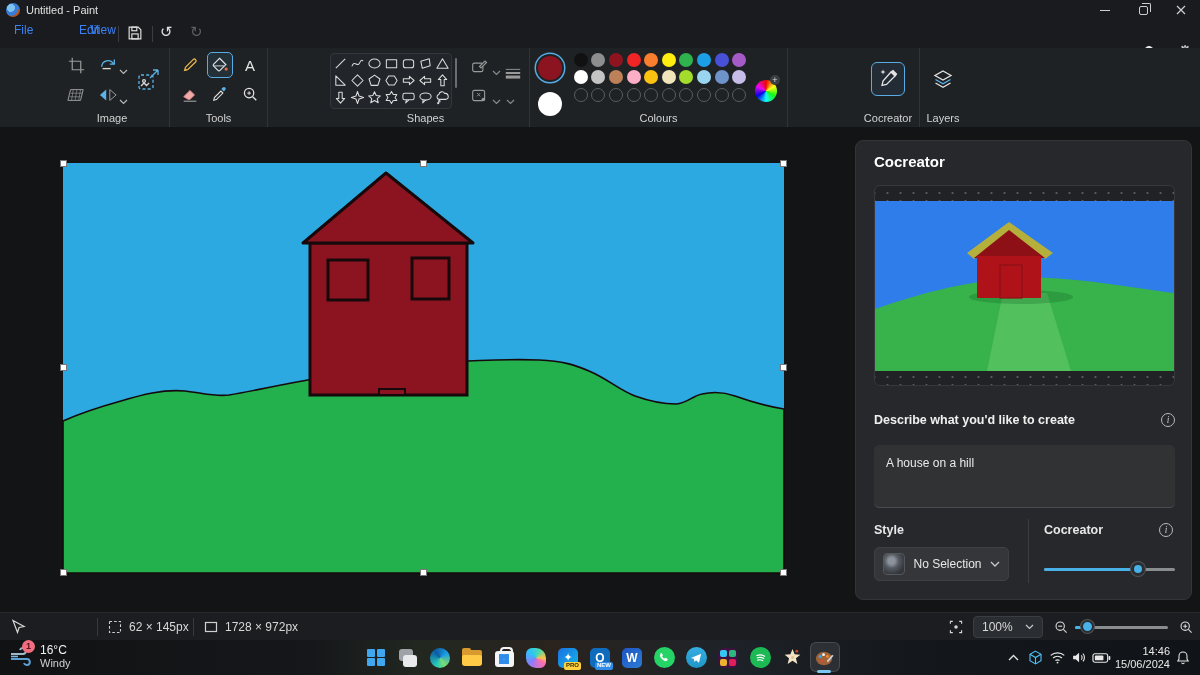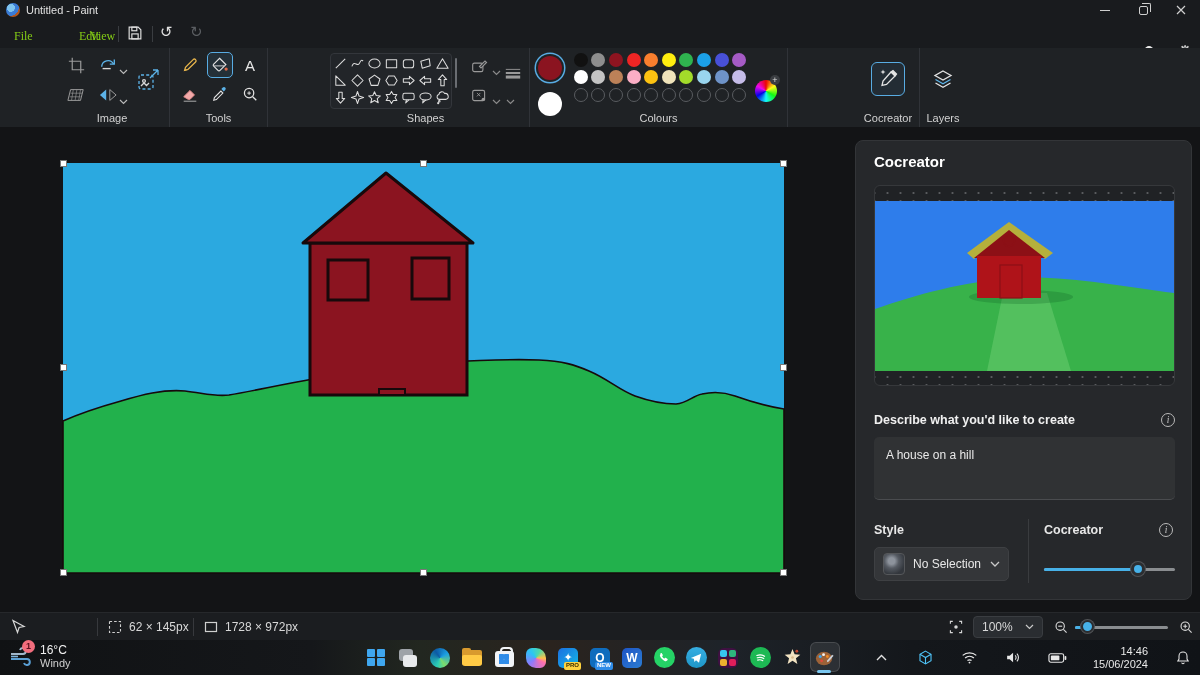--- a/index.html
+++ b/index.html
@@ -13,21 +13,21 @@
     background:radial-gradient(circle at 35% 35%, #7ec3ef 0 30%, #3a7bd5 31% 60%, #b0561f 61%); }
   #title-text { position:absolute; left:26px; top:4px; font-size:11px; color:#e0e0e0; }
   .win-btn { position:absolute; top:0; width:38px; height:20px; display:flex; align-items:center; justify-content:center; color:#cfcfcf; }
   #btn-min { right:76px; } #btn-max { right:38px; } #btn-close { right:0; }
   #btn-min i { display:block; width:10px; height:1px; background:#cfcfcf; }
   #btn-max i { display:block; width:9px; height:9px; border:1px solid #cfcfcf; border-radius:2px; position:relative; }
   #btn-max i::after { content:""; position:absolute; left:2px; top:-4px; width:8px; height:8px; border-top:1px solid #cfcfcf; border-right:1px solid #cfcfcf; border-radius:0 2px 0 0; }
   #btn-close svg, .mini-svg svg { display:block; }
 
   #menubar { position:absolute; left:0; top:20px; width:1200px; height:28px; background:#191b1e; }
-  .menu-item { position:absolute; top:7px; font-size:12px; color:#84cc16; padding:2px 6px; border-radius:4px;font-family:Liberation Serif, serif; }
+  .menu-item { position:absolute; top:1px; font-size:12px; color:#3b82f6; padding:2px 6px; border-radius:4px; }
   #menu-file { left:8px; } #menu-edit { left:44px;margin-left:29px; } #menu-view { left:84px; }
   .menusep { position:absolute; top:6px; width:1px; height:16px; background:#3a3d41; }
   #qa-save { position:absolute; left:126px; top:4px; width:20px; height:20px; }
   #qa-undo { position:absolute; left:160px; top:3px; font-size:15px; color:#e0e0e0; }
   #qa-redo { position:absolute; left:190px; top:3px; font-size:15px; color:#5a5d61; }
   #feedback-btn { position:absolute; right:38px; top:23px; width:22px; height:22px; }
   #settings-btn { position:absolute; right:8px; top:22px; font-size:15px; color:#cfcfcf; }
 
   
   #ribbon { position:absolute; left:0; top:48px; width:1200px; height:79px; background:#1f2225; }
@@ -72,26 +72,26 @@
   #panel { position:absolute; left:855px; top:13px; width:337px; height:460px; background:#26282b; border:1px solid #333538; border-radius:8px; }
   #panel-title { position:absolute; left:18px; top:12px; font-size:15px; font-weight:700; color:#fff; }
   #preview-box { position:absolute; left:18px; top:44px; width:301px; height:201px; background:#202225; border:1px solid #36383b; border-radius:6px; overflow:hidden; }
   .dot-strip { position:absolute; left:0; width:100%; height:15px;
     background-image:radial-gradient(circle,#595b5e 1px,transparent 1.2px); background-size:13px 8px; background-position:6px 3px; }
   #dots-top { top:0; } #dots-bottom { bottom:0; }
   #preview-art { position:absolute; left:0; top:15px; }
   #describe-row { position:absolute; left:18px; top:272px; width:301px; display:flex; justify-content:space-between; align-items:center; }
   #describe-label { font-size:12.5px; font-weight:700; color:#f0f0f0; }
   .info-ic { width:14px; height:14px; border:1px solid #b9b9b9; border-radius:50%; color:#c9c9c9; font-size:9.5px; line-height:13px; text-align:center; font-family:"Liberation Serif",serif; font-style:italic; }
-  #prompt-box { position:absolute; left:18px; top:296px; width:301px; height:63px; background:#303234; border-radius:5px; border-bottom:1px solid #4a4c4f; padding:11px 12px; font-size:12px; color:#e9e9e9; }
+  #prompt-box { position:absolute; left:18px; top:304px; width:301px; height:63px; background:#303234; border-radius:5px; border-bottom:1px solid #4a4c4f; padding:11px 12px; font-size:12px; color:#e9e9e9; }
   #style-label { position:absolute; left:18px; top:382px; font-size:12.5px; font-weight:700; }
   #style-dd { position:absolute; left:18px; top:406px; width:135px; height:34px; background:#343639; border:1px solid #3e4043; border-radius:5px; display:flex; align-items:center; gap:8px; padding:0 8px; }
   #style-thumb { width:22px; height:22px; border-radius:4px; border:1px solid #55575a;
     background:radial-gradient(circle at 38% 35%, #8d939c 0 18%, #565b63 40%, #33373d 75%); }
-  #style-value { font-size:12px; color:#e8e8e8; flex:1; }
+  #style-value { font-size:12px; color:#e8e8e8; flex:1;text-align:center; }
   #panel-vsep { position:absolute; left:172px; top:378px; width:1px; height:64px; background:#3a3c3f; }
   #creativity-label { position:absolute; left:188px; top:382px; font-size:12.5px; font-weight:700; }
   #creativity-info { position:absolute; right:18px; top:382px; }
   #creativity-slider { position:absolute; left:188px; top:421px; width:131px; height:14px; }
   .track { position:absolute; top:6px; left:0; width:100%; height:3px; background:#8a8d90; border-radius:2px; }
   .track-fill { position:absolute; top:6px; left:0; height:3px; background:#47b1e8; border-radius:2px; }
   .thumb { position:absolute; top:0; width:14px; height:14px; border-radius:50%; background:#47b1e8; border:3px solid #2b2d30; box-shadow:0 0 0 1px #515356; }
 
   
   #statusbar { position:absolute; left:0; top:612px; width:1200px; height:28px; background:#1b1d20; border-top:1px solid #26282b; font-size:12px; color:#d8d8d8; }
@@ -129,21 +129,21 @@
   .pro-c { position:relative; width:20px; height:20px; border-radius:5px; background:linear-gradient(135deg,#1b6fe0,#14b9e8); color:#fff; font-size:11px; display:flex; align-items:center; justify-content:center; }
   .mini-badge { position:absolute; right:-3px; bottom:-2px; background:#ffd23e; color:#3a2c00; font-size:6px; font-weight:700; padding:.5px 2px; border-radius:2px; line-height:7px; }
   .mini-badge.blue { background:#2f8ce8; color:#fff; }
   .ol-c { position:relative; width:20px; height:20px; border-radius:5px; background:#0f6cbd; color:#fff; font-weight:700; font-size:12px; display:flex; align-items:center; justify-content:center; }
   .word-c { width:20px; height:20px; border-radius:5px; background:linear-gradient(135deg,#1e54c4,#2b7cd3); color:#fff; font-weight:700; font-size:12px; display:flex; align-items:center; justify-content:center; }
   .wa-c { width:21px; height:21px; border-radius:50%; background:#25d366; display:flex; align-items:center; justify-content:center; }
   .tg-c { width:21px; height:21px; border-radius:50%; background:linear-gradient(180deg,#37aee2,#1e96c8); display:flex; align-items:center; justify-content:center; }
   .slack-c { width:20px; height:20px; border-radius:6px; background:#3f1042; display:grid; grid-template-columns:7px 7px; grid-auto-rows:7px; gap:2px; padding:2px; }
   .slack-c i { border-radius:2px; } .slack-c i:nth-child(1){background:#36c5f0;} .slack-c i:nth-child(2){background:#2eb67d;} .slack-c i:nth-child(3){background:#ecb22e;} .slack-c i:nth-child(4){background:#e01e5a;}
   .sp-c { width:21px; height:21px; border-radius:50%; background:#1db954; display:flex; align-items:center; justify-content:center; }
-  #tb-tray { position:absolute; right:0; top:0; height:35px; display:flex; align-items:center; gap:26px; padding-right:8px; }
+  #tb-tray { position:absolute; right:0; top:0; height:35px; display:flex; align-items:center; gap:4px; padding-right:8px; }
   #tray-clock { text-align:right; font-size:11px; line-height:12.5px; color:#e8e8e8; }
   .trayic { width:18px; height:18px; display:flex; align-items:center; justify-content:center; }
   svg { overflow:visible; }
 </style>
 </head>
 <body>
 
 <div id="titlebar">
   <div id="app-icon"></div>
   <div id="title-text">Untitled - Paint</div>

